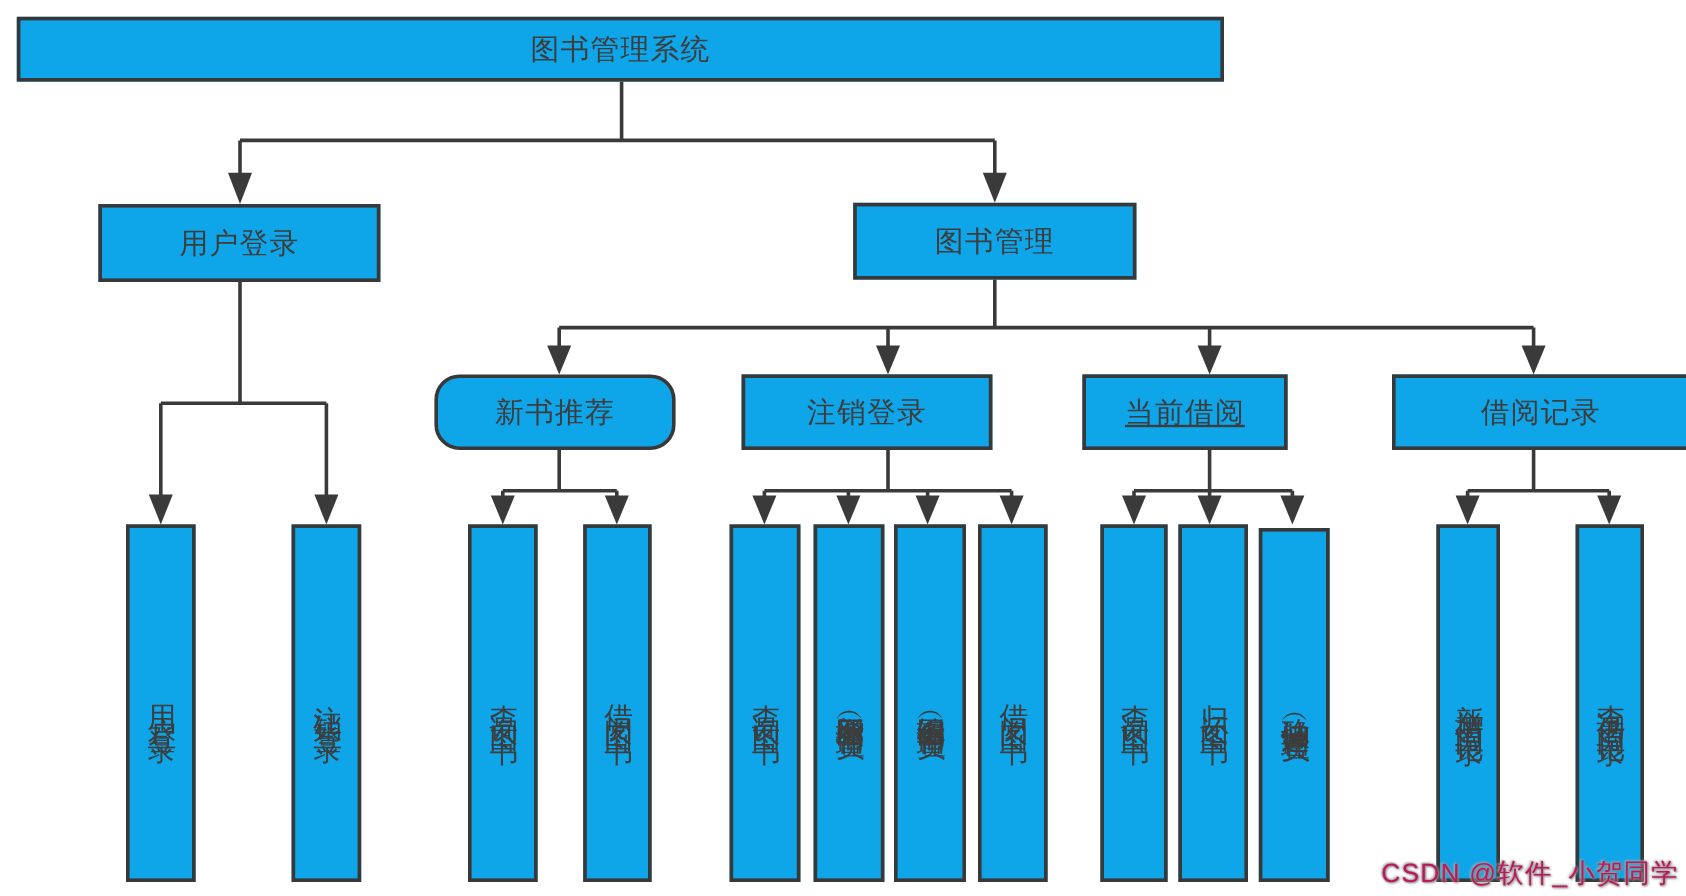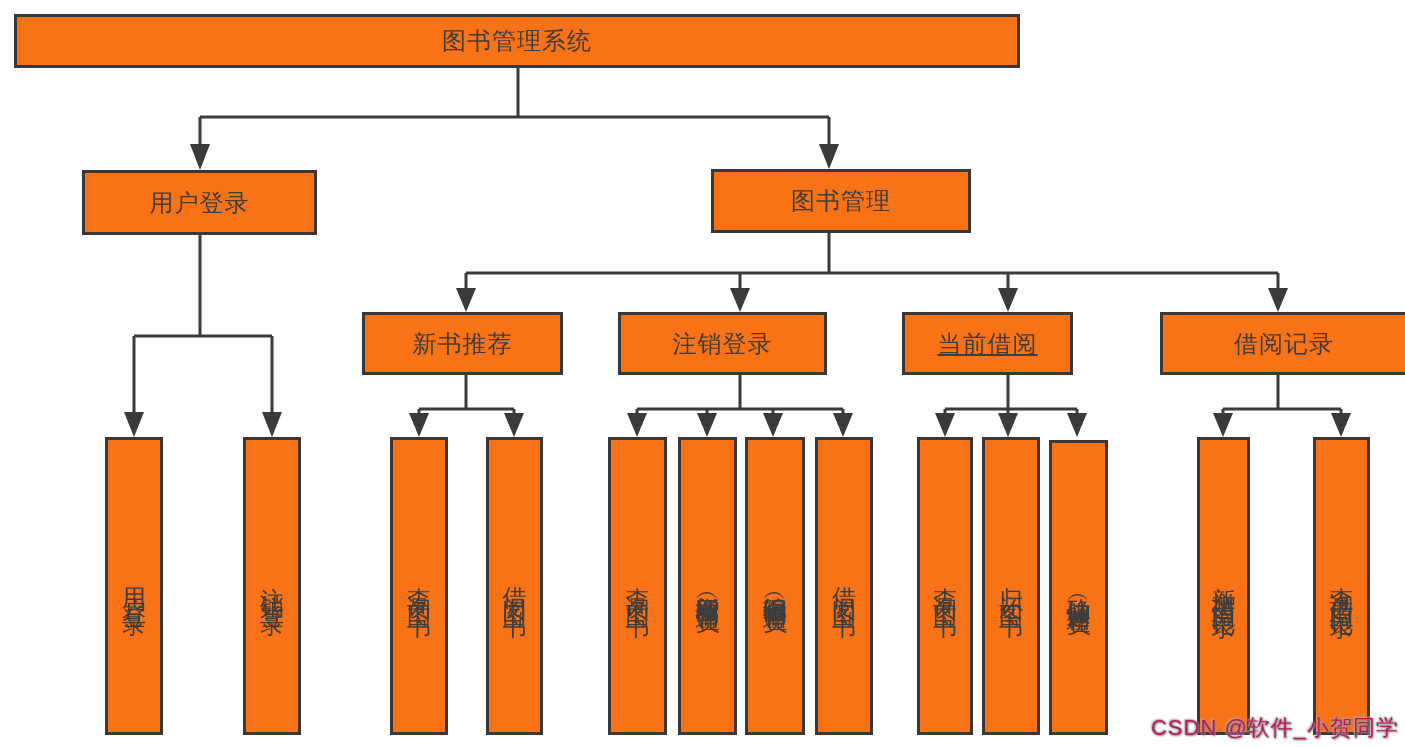--- a/index.html
+++ b/index.html
@@ -13,21 +13,21 @@
   }
   .wires {
     position: absolute;
     left: 0; top: 0;
     width: 1405px; height: 747px;
     pointer-events: none;
   }
   .node {
     position: absolute;
     box-sizing: border-box;
-    background: #f97316;
+    background: #0ea5e9;
     border: 3px solid #383838;
     color: #3d3d3d;
     display: flex;
     align-items: center;
     justify-content: center;
     white-space: nowrap;
   }
   .h { font-size: 24px; letter-spacing: 1px; }
   .v {
     writing-mode: vertical-rl;
@@ -98,23 +98,23 @@
     <g stroke="#3a3a3a" stroke-width="3" fill="#3a3a3a">
       <path d="M1278 375 V409 M1223 409 H1341 M1223 409 V414 M1341 409 V414" fill="none"></path>
       <polygon points="1213,413 1233,413 1223,437" stroke="none"></polygon>
       <polygon points="1331,413 1351,413 1341,437" stroke="none"></polygon>
     </g>
   </svg>
 
   <div class="node h" style="left:14px; top:14px; width:1006px; height:54px;">图书管理系统</div>
 
   <div class="node h" style="left:82px; top:170px; width:235px; height:65px;">用户登录</div>
-  <div class="node h" style="left:711px; top:169px; width:260px; height:64px;">图书管理</div>
+  <div class="node h" style="left:711px; top:169px; width:236px; height:64px;">图书管理</div>
 
-  <div class="node h" style="left:362px; top:312px; width:201px; height:63px;">新书推荐</div>
+  <div class="node h" style="left:362px; top:312px; width:201px; height:63px;border-radius:21px;">新书推荐</div>
   <div class="node h" style="left:618px; top:312px; width:209px; height:63px;">注销登录</div>
   <div class="node h" style="left:902px; top:312px; width:171px; height:63px;text-decoration:underline;">当前借阅</div>
   <div class="node h" style="left:1160px; top:312px; width:248px; height:63px;">借阅记录</div>
 
   <div class="node v sp9" style="left:105px; top:437px; width:58px; height:298px;">用户登录</div>
   <div class="node v sp9" style="left:243px; top:437px; width:58px; height:298px;">注销登录</div>
 
   <div class="node v sp9" style="left:390px; top:437px; width:58px; height:298px;">查询图书</div>
   <div class="node v sp9" style="left:486px; top:437px; width:57px; height:298px;">借阅图书</div>
 

